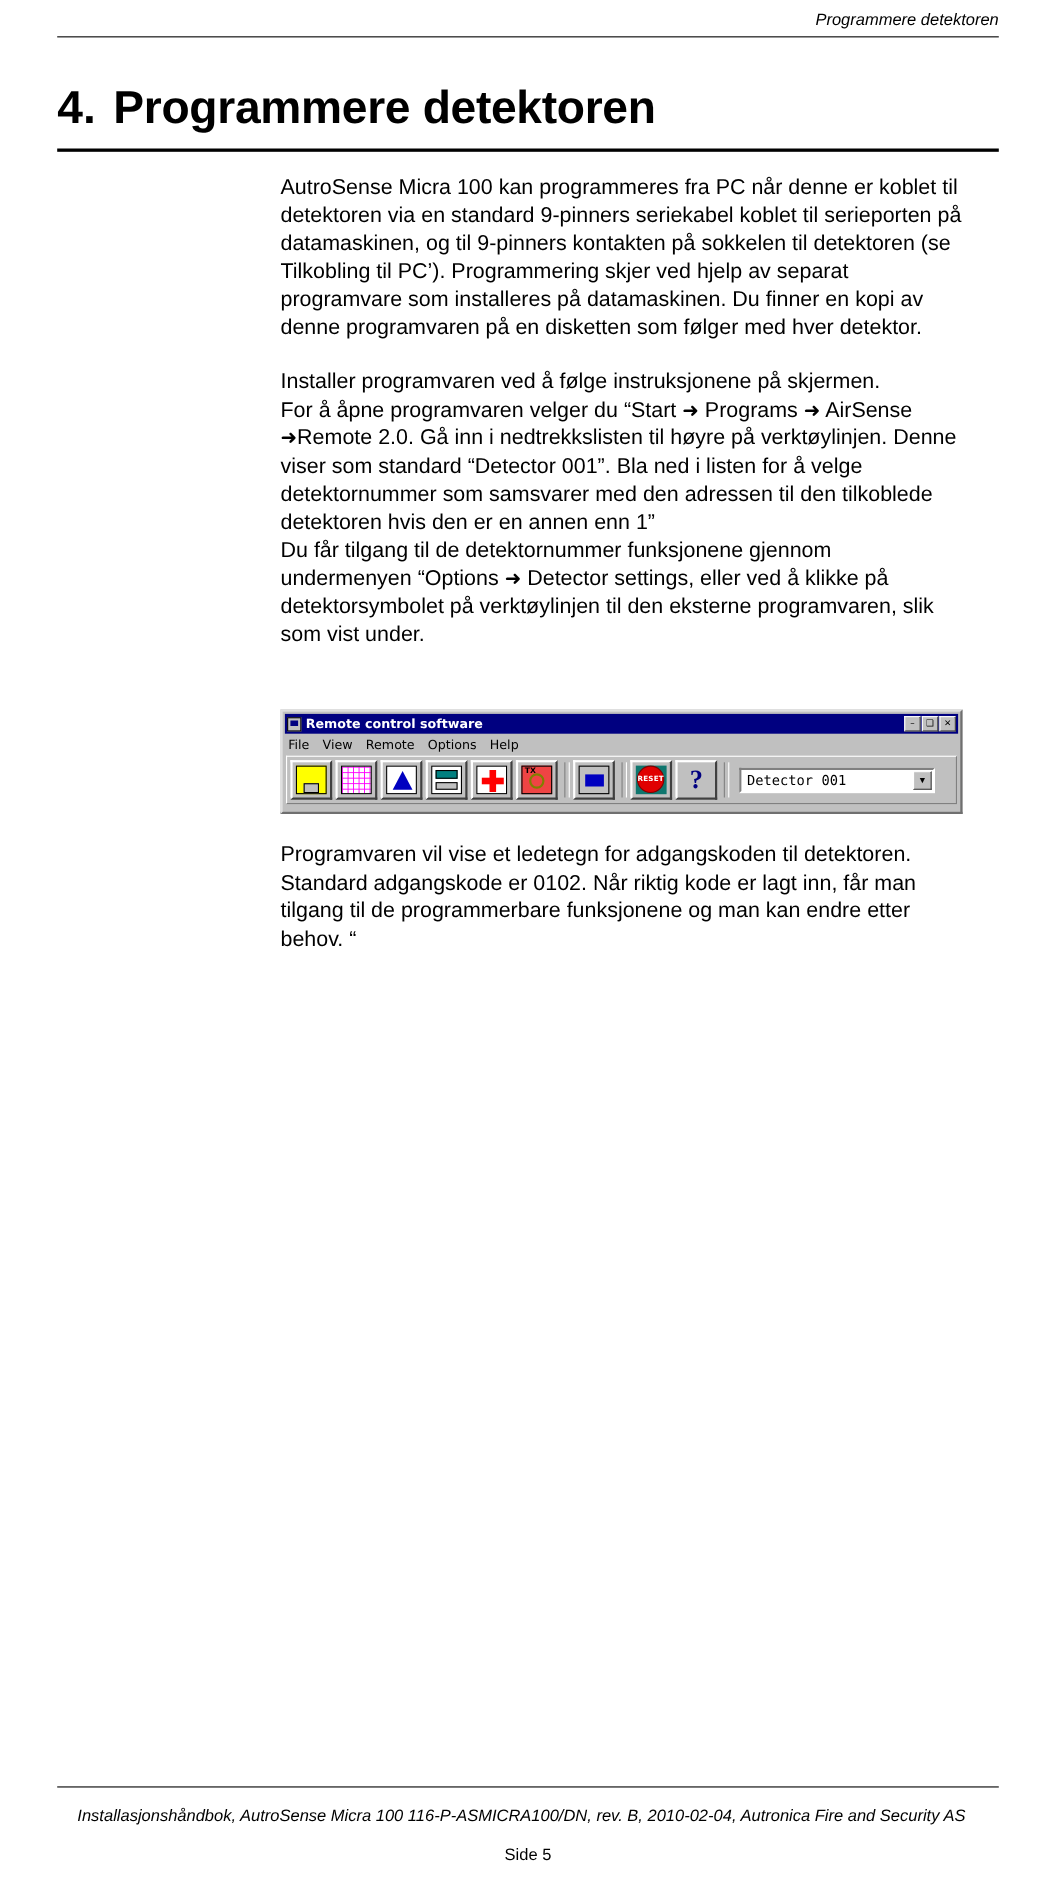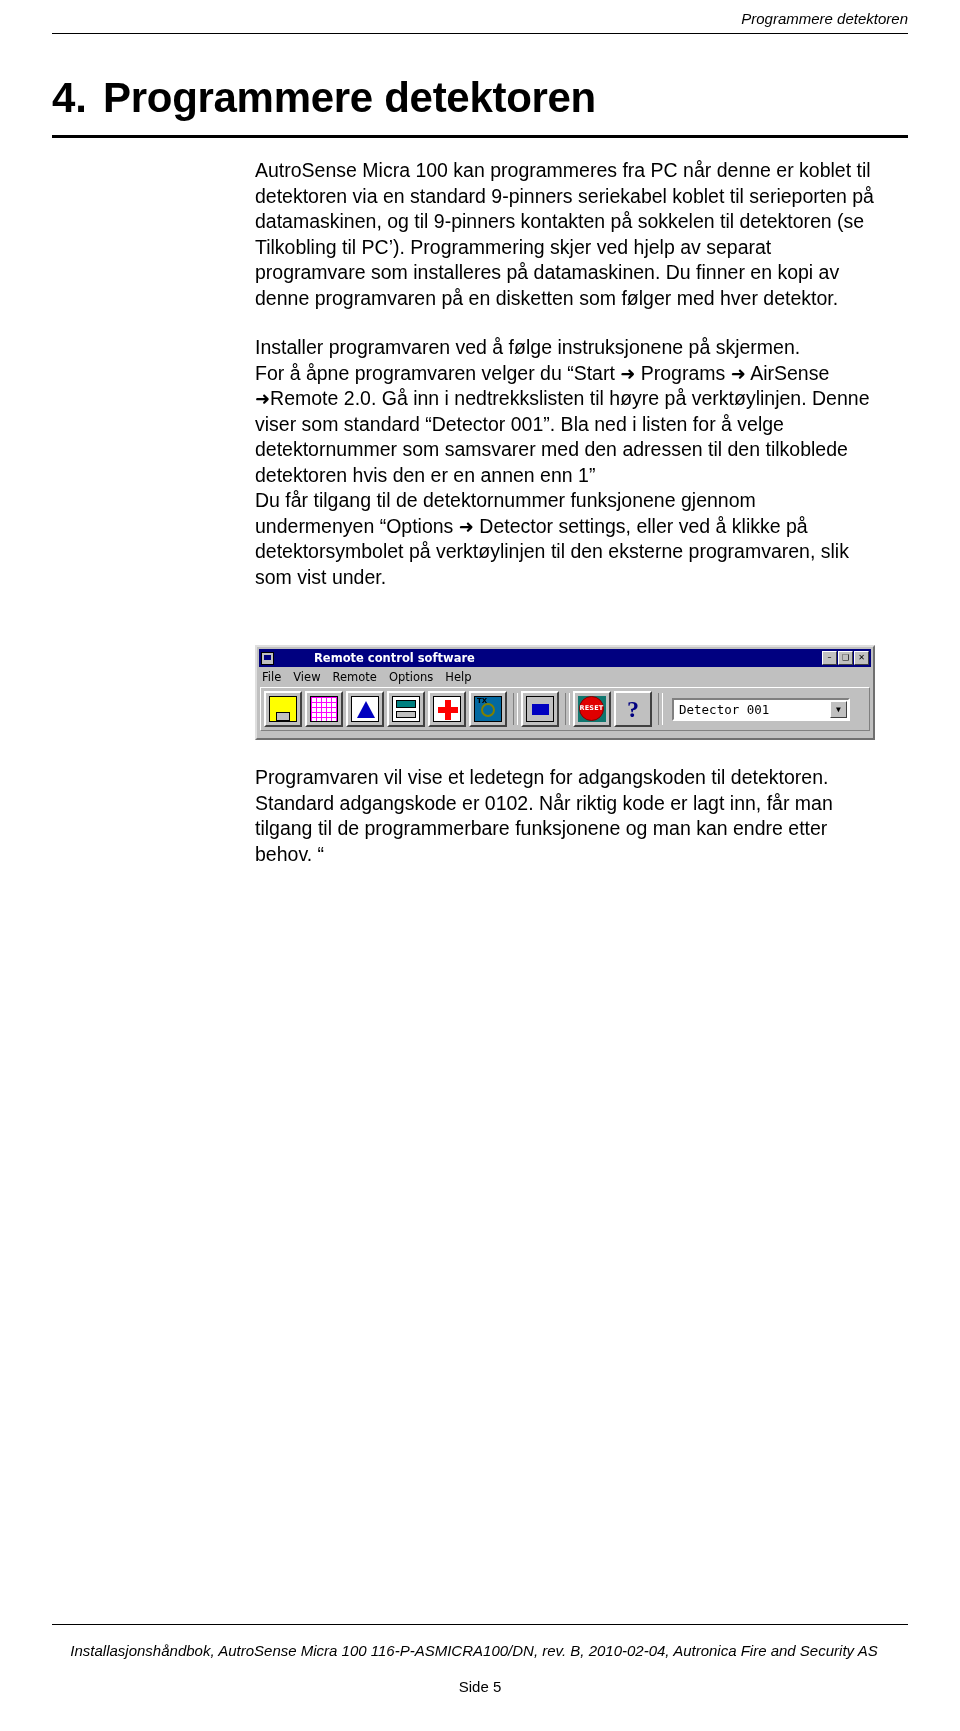--- a/index.html
+++ b/index.html
@@ -130,21 +130,20 @@
     height: 5px;
     background: #000080;
   }
   .titlebar-text {
     color: #ffffff;
     font-size: 11.5px;
     font-weight: bold;
     flex: 1;
     white-space: nowrap;
     overflow: hidden;
-    margin-left: 36px;
   }
   .win-btns {
     display: flex;
     gap: 1px;
   }
   .win-btn {
     width: 15px;
     height: 14px;
     background: #c0c0c0;
     border-top: 1px solid #ffffff;
@@ -286,21 +285,21 @@
   .ico-plus::after {
     content: "";
     position: absolute;
     left: 4px;
     top: 10px;
     width: 20px;
     height: 6px;
     background: #ff0000;
   }
   .ico-tx {
-    background: #0369a1;
+    background: #ef4444;
     border: 1px solid #000;
   }
   .ico-tx .txlabel {
     position: absolute;
     top: 0px;
     left: 2px;
     font-size: 7px;
     font-weight: bold;
     color: #000;
   }

